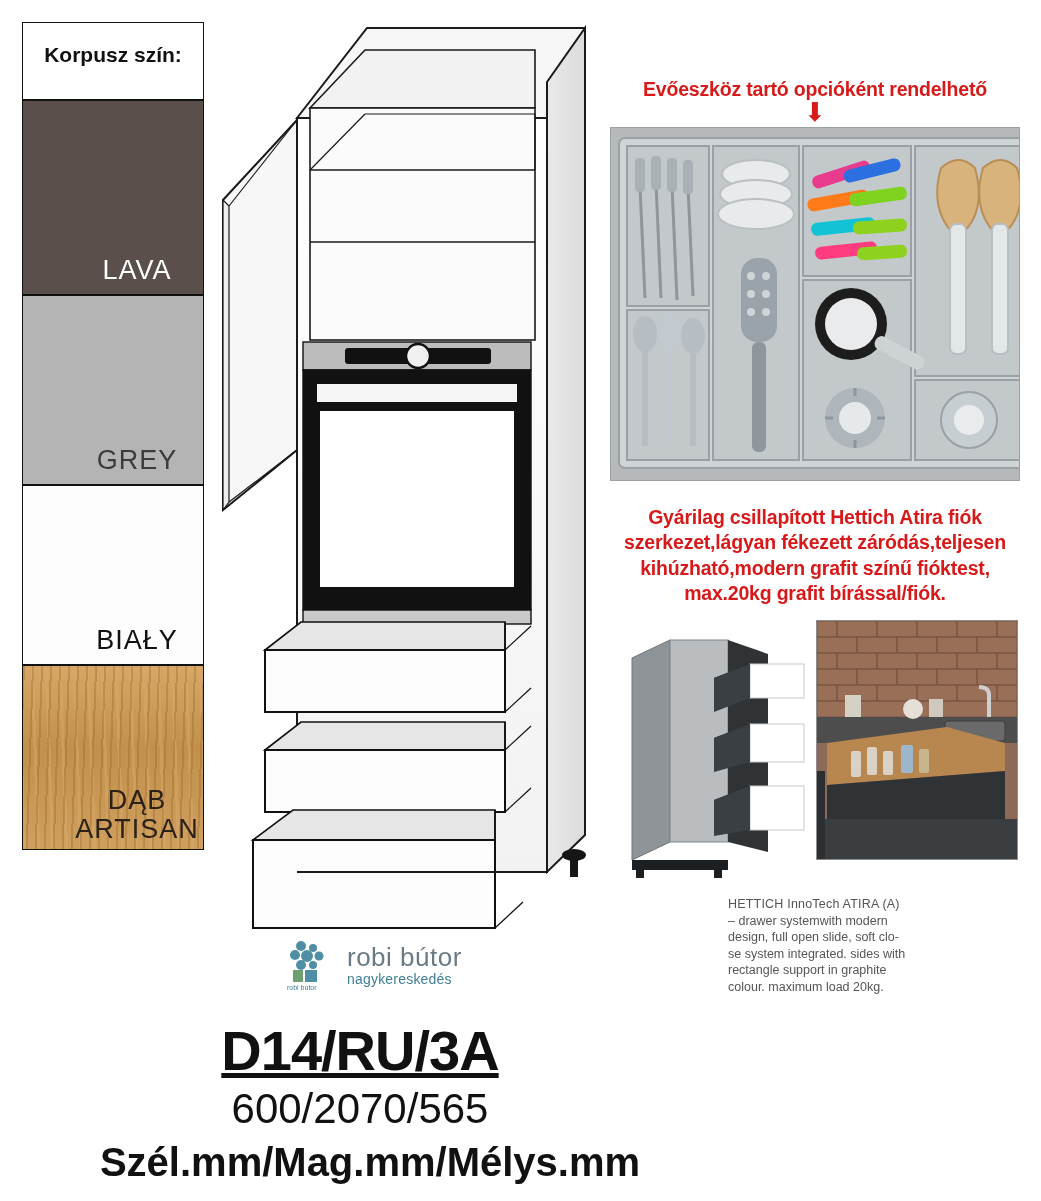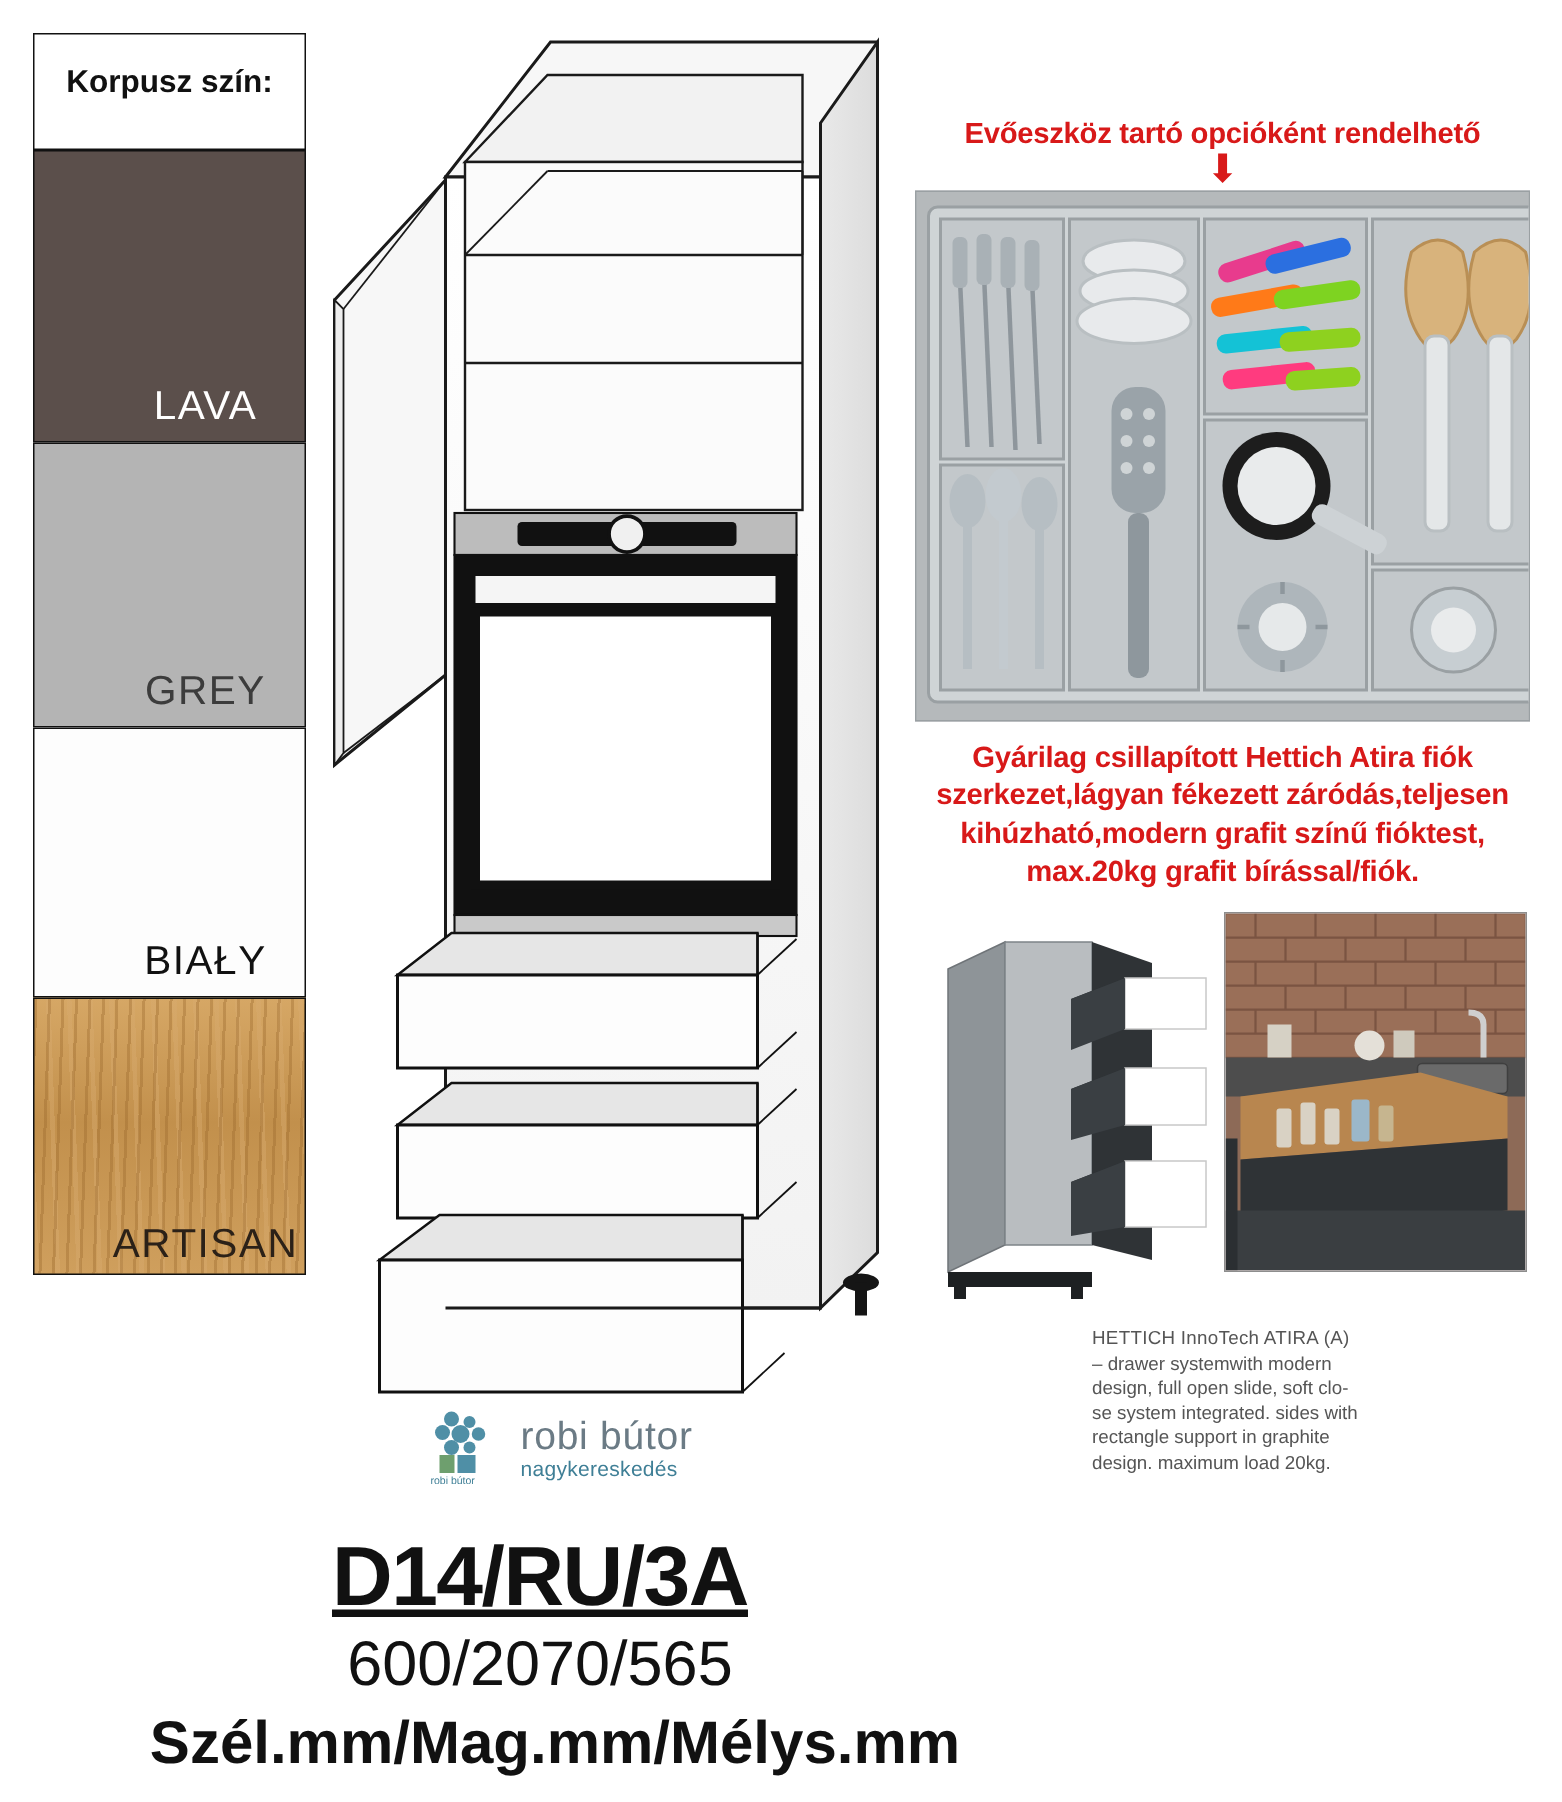--- a/index.html
+++ b/index.html
@@ -53,21 +53,21 @@
   .arrow-down{
     width:100%;text-align:center;color:#d81919;font-size:26px;line-height:18px;
     margin-top:2px;
   }
   .photo-tray{
     position:relative;margin:6px 10px 0 10px;height:352px;
     background:#b9bcbe;border:1px solid #9aa0a3;overflow:hidden;
   }
   .r-caption{
     color:#d81919;font-weight:bold;font-size:19.5px;text-align:center;
-    line-height:1.3;margin-top:12px;letter-spacing:-.2px;
+    line-height:1.3;margin-top:24px;letter-spacing:-.2px;
   }
   .photos2{position:relative;margin-top:14px;height:270px;}
   .ph-left{position:absolute;left:18px;top:0;width:190px;height:265px;background:#ffffff;overflow:hidden;}
   .ph-right{position:absolute;left:216px;top:0;width:200px;height:238px;overflow:hidden;border:1px solid #8d8d8d;}
   .r-foot{
     position:absolute;left:128px;top:900px;width:250px;
     font-size:12.5px;color:#555;line-height:1.32;text-align:justify;
     font-family:"Liberation Sans", sans-serif;
   }
   .r-foot .l1{letter-spacing:.2px;}
@@ -107,20 +107,21 @@
       <div class="sw-label">LAVA</div>
     </div>
     <div class="sw sw-grey">
       <div class="sw-label">GREY</div>
     </div>
     <div class="sw sw-white">
       <div class="sw-label">BIAŁY</div>
     </div>
     <div class="sw sw-oak">
       <div class="sw-label">
+        <span>DĄB</span>
         <span>ARTISAN</span>
       </div>
     </div>
   </div>
 
   <div class="drawing">
     <svg width="415" height="930" viewBox="0 0 415 930">
       <defs>
         <linearGradient id="gfront" x1="0" y1="0" x2="0" y2="1">
           <stop offset="0" stop-color="#ffffff"></stop>
@@ -355,21 +356,21 @@
         </svg>
       </div>
     </div>
 
     <div class="r-foot" style="position:static;margin:6px 0 0 128px;width:250px;">
       <div class="l1">HETTICH InnoTech ATIRA (A)</div>
       <div>– drawer systemwith modern</div>
       <div>design, full open slide, soft clo-</div>
       <div>se system integrated. sides with</div>
       <div>rectangle support in graphite</div>
-      <div>design. maximum load 20kg.</div>
+      <div>colour. maximum load 20kg.</div>
     </div>
   </div>
 
   <div class="logo">
     <div class="mk">
       <svg width="60" height="46" viewBox="0 0 60 46">
         <g fill="#4f8fa6">
           <circle cx="20" cy="8" r="5"></circle>
             <circle cx="32" cy="10" r="4"></circle>
           <circle cx="14" cy="17" r="5"></circle>

